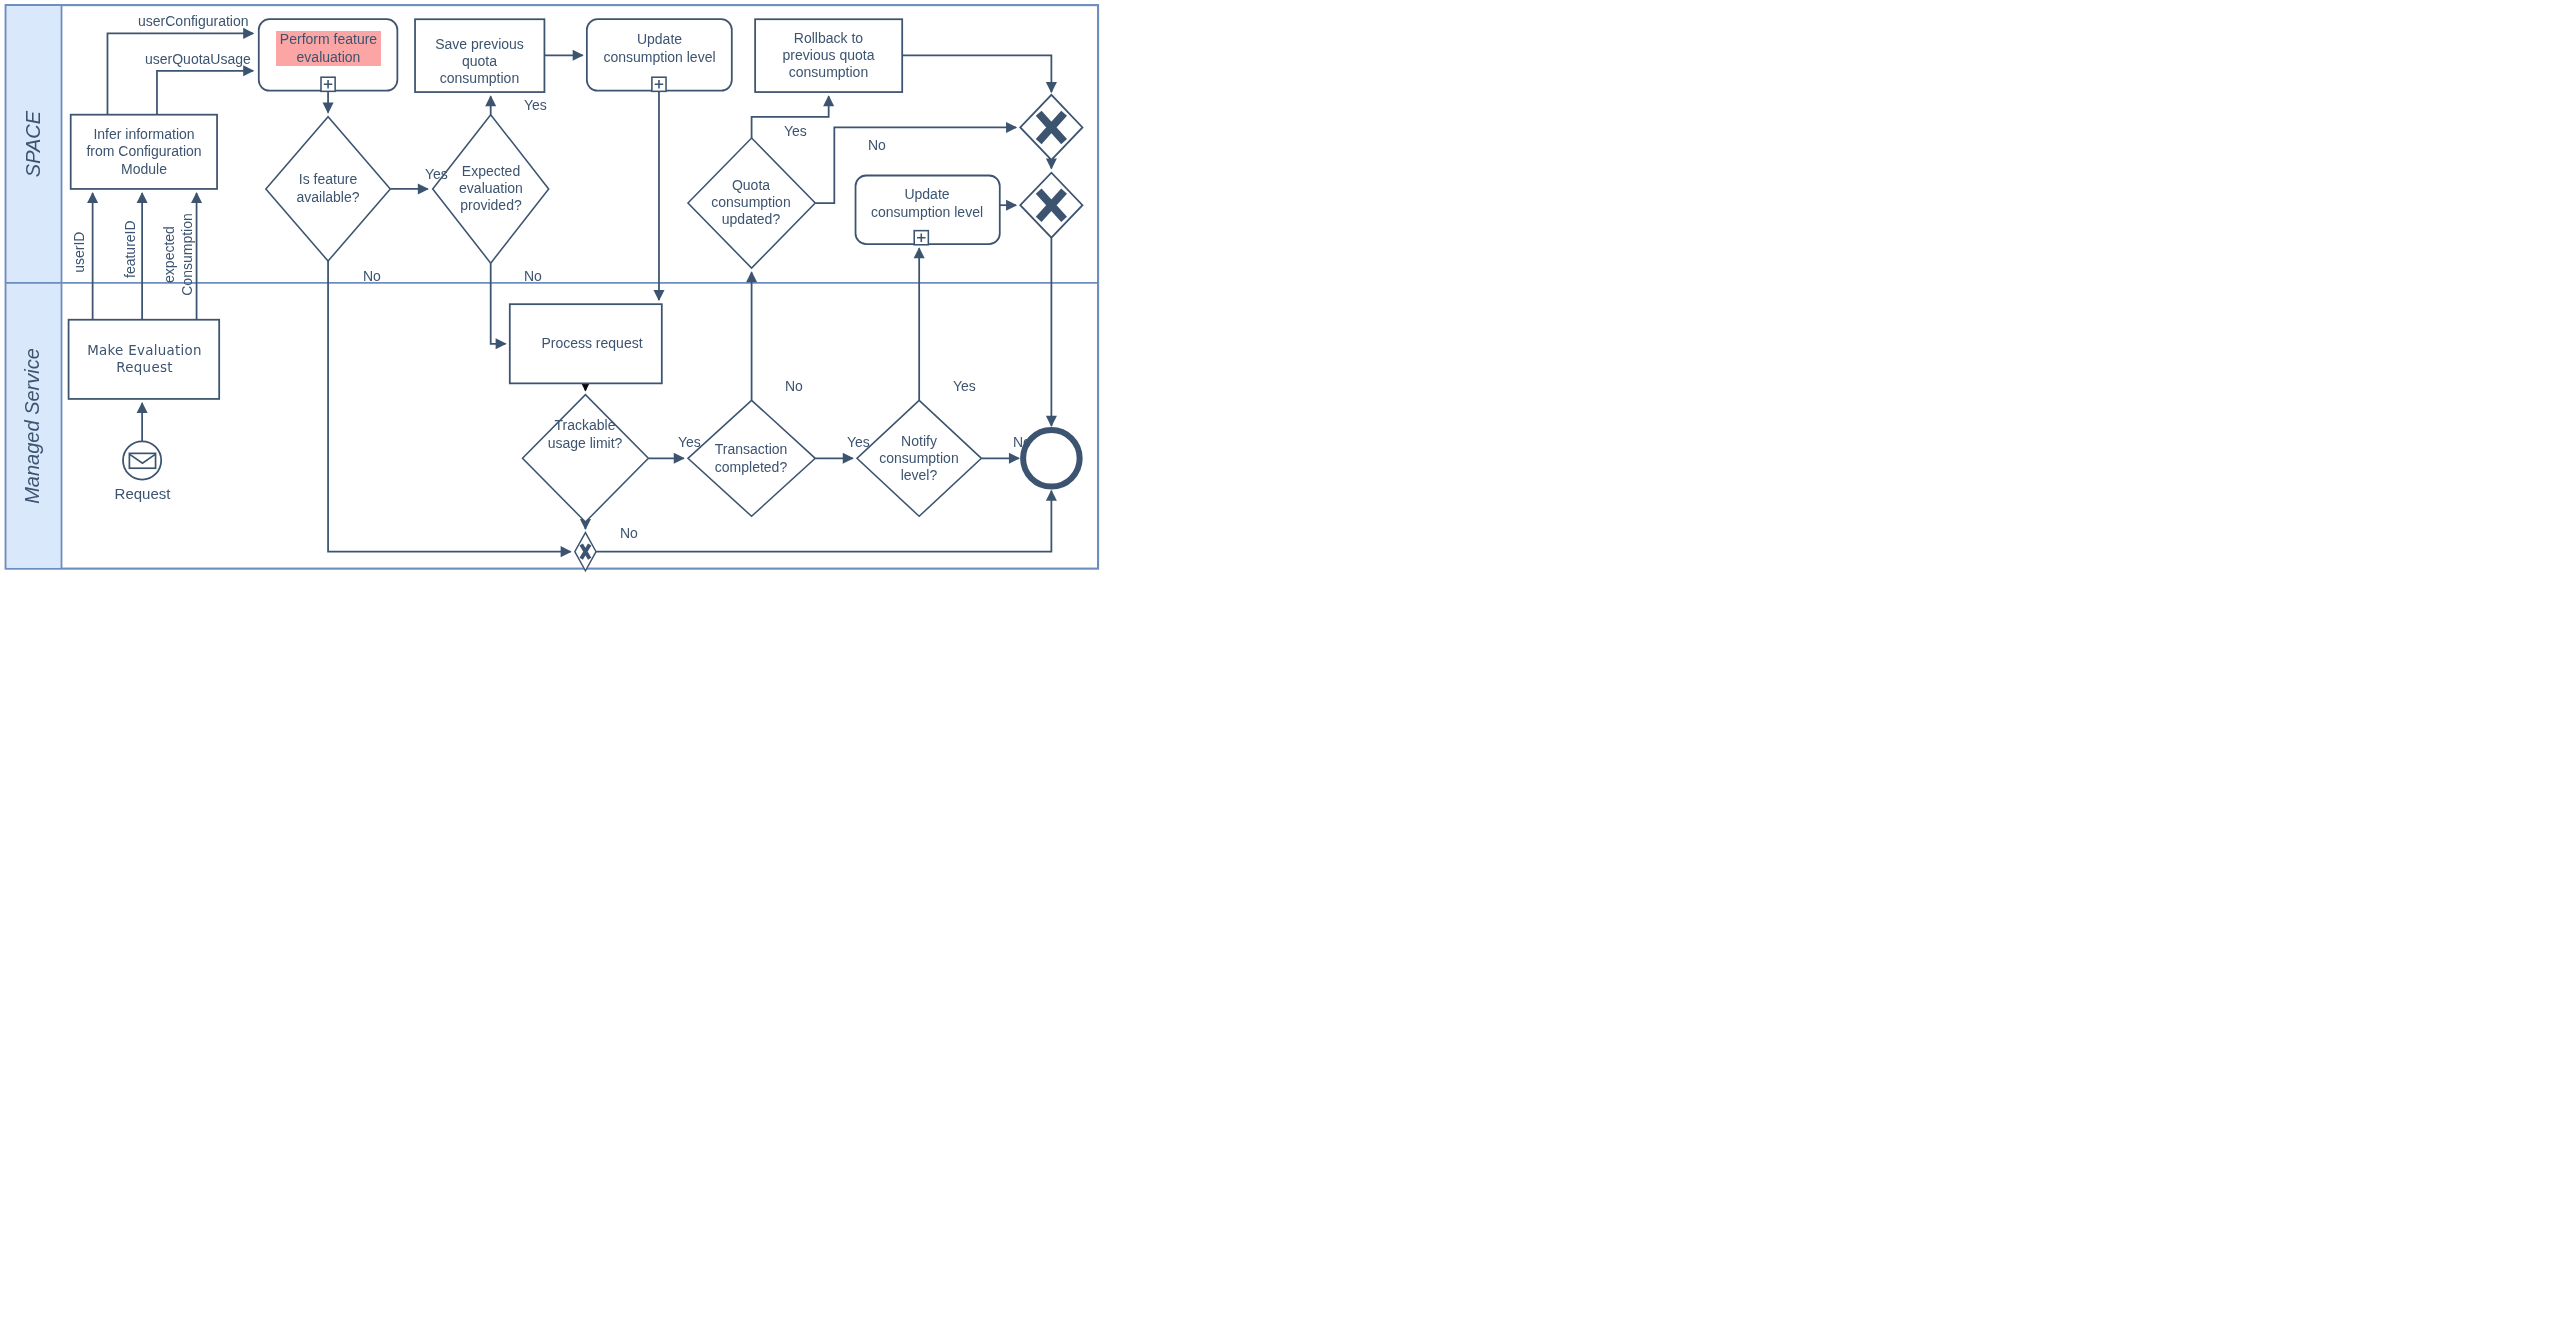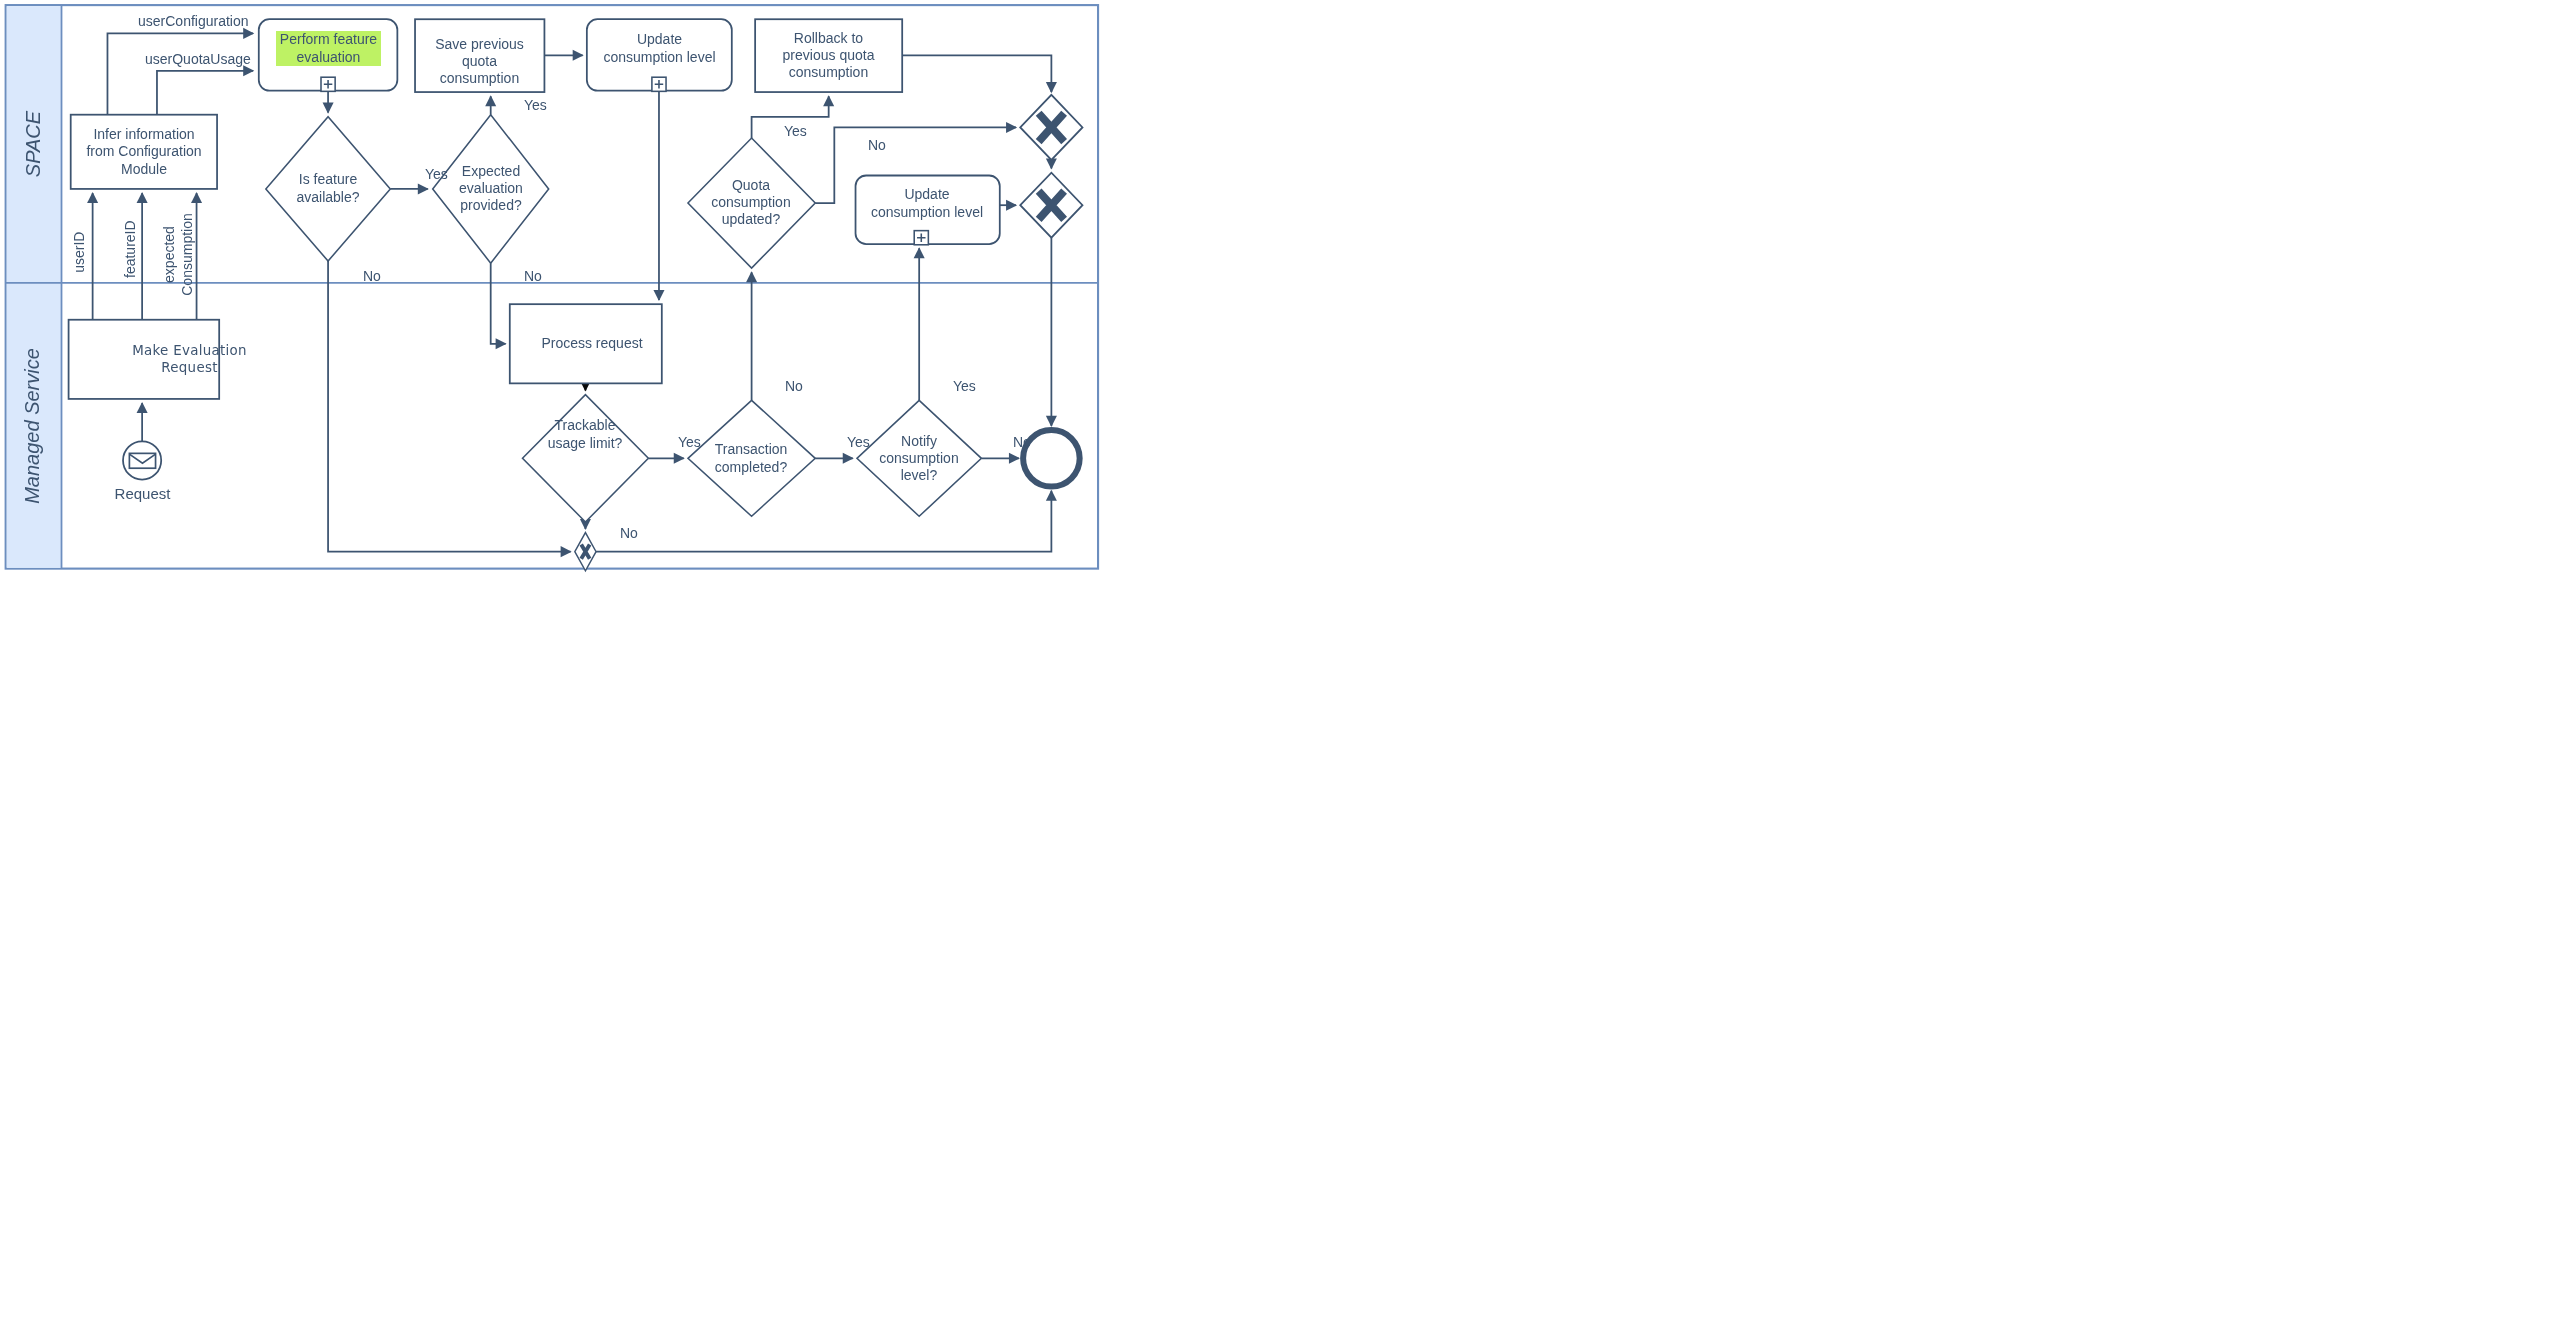--- a/index.html
+++ b/index.html
@@ -11,21 +11,21 @@
   .lbl{
     position:absolute;z-index:2;display:flex;align-items:center;justify-content:center;
     text-align:center;white-space:pre-line;line-height:1.22;color:#3d5470;font-size:14px;
     pointer-events:none;
   }
   .lane-title{
     font-style:italic;font-size:20px;transform:rotate(-90deg);white-space:nowrap;
   }
   .rot{transform:rotate(-90deg);white-space:pre-line;}
   .edge-lbl{font-size:14px;justify-content:flex-start;text-align:left;white-space:nowrap;margin-left:28px;}
-  .hl{background:#bef264;padding:0.7px 4.2px;}
+  .hl{background:#fca5a5;padding:0.7px 4.2px;}
   .makeeval{font-family:"DejaVu Sans", sans-serif;font-size:13.4px;letter-spacing:0.3px;}
 </style>
 </head>
 <body>
 
 <div class="canvas">
 
 <svg width="1103" height="573" viewBox="0 0 1560 810">
   <defs>
     <marker id="arr" viewBox="0 0 12 12" refX="10" refY="6" markerWidth="7.5" markerHeight="7.5" orient="auto-start-reverse">
@@ -139,21 +139,21 @@
 <div class="lbl" style="left:415px;top:19px;width:129px;height:85px;">Save previous
 quota
 consumption</div>
 <div class="lbl" style="left:587px;top:19px;width:145px;height:59px;">Update
 consumption level</div>
 <div class="lbl" style="left:755px;top:19px;width:147px;height:73px;">Rollback to
 previous quota
 consumption</div>
 <div class="lbl" style="left:855px;top:175px;width:144px;height:57px;">Update
 consumption level</div>
-<div class="lbl makeeval" style="left:69px;top:320px;width:151px;height:79px;padding-left:45px;">Make Evaluation
+<div class="lbl makeeval" style="left:69px;top:320px;width:151px;height:79px;">Make Evaluation
 Request</div>
 <div class="lbl" style="left:510px;top:304px;width:164px;height:79px;">Process request</div>
 
 <div class="lbl" style="left:275px;top:153px;width:106px;height:71px;">Is feature
 available?</div>
 <div class="lbl" style="left:438px;top:146px;width:106px;height:85px;">Expected
 evaluation
 provided?</div>
 <div class="lbl" style="left:698px;top:160px;width:106px;height:85px;">Quota
 consumption

